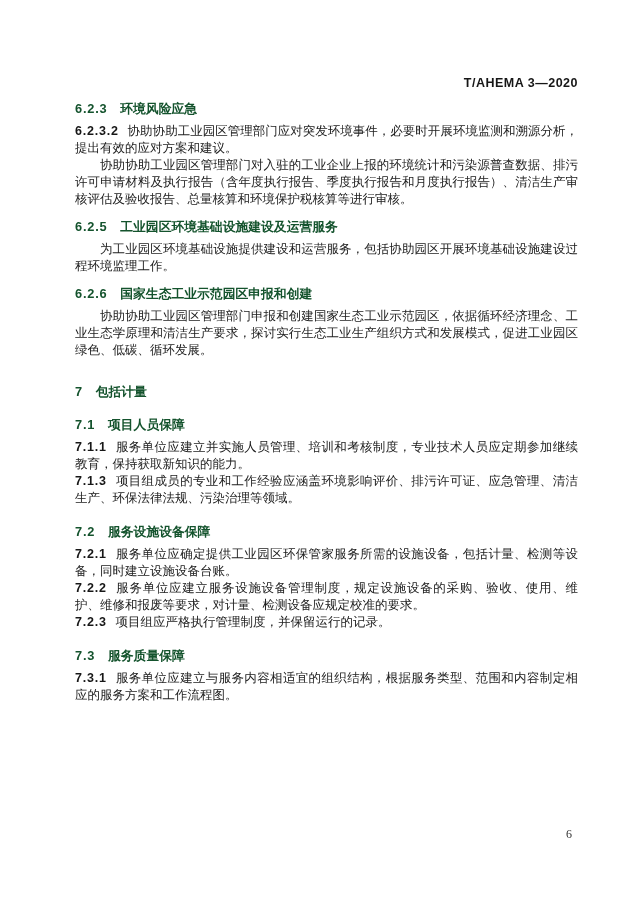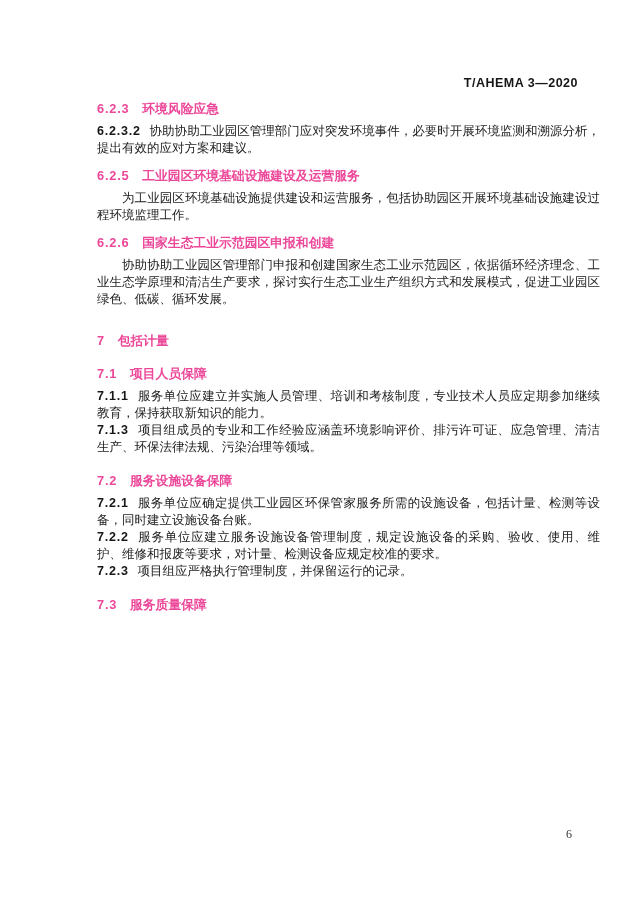--- a/index.html
+++ b/index.html
@@ -8,21 +8,21 @@
     height: 905px;
     position: relative;
     font-family: "Liberation Serif", "DejaVu Serif", serif;
     color: #1f1f1f;
     overflow: hidden;
   }
   .page {
     position: relative;
     width: 640px;
     height: 905px;
-    padding: 76px 62px 0 97px;
+    padding: 76px 62px 0 75px;
     background: #ffffff;
   }
   .doc-header {
     text-align: right;
     font-family: "Liberation Sans", "DejaVu Sans", sans-serif;
     font-weight: 700;
     font-size: 12.5px;
     line-height: 14px;
     letter-spacing: 0.5px;
     color: #161616;
@@ -34,21 +34,21 @@
     line-height: 17px;
     text-align: justify;
     color: #212121;
   }
   p.para { text-indent: 2em; }
   .h1, .h2, .h3 {
     font-family: "Liberation Sans", "DejaVu Sans", sans-serif;
     font-weight: 700;
     font-size: 12.8px;
     line-height: 17px;
-    color: #ec4899;
+    color: #14532d;
   }
   .h3 { margin: 10px 0 6px 0; }
   .h2 { margin: 16px 0 6px 0; }
   .h1 { margin: 24px 0 0 0; }
   .hnum { margin-right: 1em; letter-spacing: 0.8px; }
   .cnum {
     font-family: "Liberation Sans", "DejaVu Sans", sans-serif;
     font-weight: 700;
     margin-right: 0.7em;
     letter-spacing: 0.8px;
@@ -72,20 +72,21 @@
   <div class="doc-header">T/AHEMA 3—2020</div>
 
   <div class="content">
 
     <div class="h3"><span class="hnum">6.2.3</span><span>环境风险应急</span></div>
 
 
     <p class="clause"><span class="cnum">6.2.3.2</span><span>协助协助工业园区管理部门应对突发环境事件，必要时开展环境监测和溯源分析，提出有效的应对方案和建议。</span></p>
 
 
+    <p class="para">协助协助工业园区管理部门对入驻的工业企业上报的环境统计和污染源普查数据、排污许可申请材料及执行报告（含年度执行报告、季度执行报告和月度执行报告）、清洁生产审核评估及验收报告、总量核算和环境保护税核算等进行审核。</p>
 
     <div class="h3"><span class="hnum">6.2.5</span><span>工业园区环境基础设施建设及运营服务</span></div>
 
     <p class="para">为工业园区环境基础设施提供建设和运营服务，包括协助园区开展环境基础设施建设过程环境监理工作。</p>
 
     <div class="h3"><span class="hnum">6.2.6</span><span>国家生态工业示范园区申报和创建</span></div>
 
     <p class="para">协助协助工业园区管理部门申报和创建国家生态工业示范园区，依据循环经济理念、工业生态学原理和清洁生产要求，探讨实行生态工业生产组织方式和发展模式，促进工业园区绿色、低碳、循环发展。</p>
 
     <div class="h1"><span class="hnum">7</span><span>包括计量</span></div>
@@ -101,18 +102,19 @@
     <div class="h2"><span class="hnum">7.2</span><span>服务设施设备保障</span></div>
 
     <p class="clause"><span class="cnum">7.2.1</span><span>服务单位应确定提供工业园区环保管家服务所需的设施设备，包括计量、检测等设备，同时建立设施设备台账。</span></p>
 
     <p class="clause"><span class="cnum">7.2.2</span><span>服务单位应建立服务设施设备管理制度，规定设施设备的采购、验收、使用、维护、维修和报废等要求，对计量、检测设备应规定校准的要求。</span></p>
 
     <p class="clause"><span class="cnum">7.2.3</span><span>项目组应严格执行管理制度，并保留运行的记录。</span></p>
 
     <div class="h2"><span class="hnum">7.3</span><span>服务质量保障</span></div>
 
+    <p class="clause"><span class="cnum">7.3.1</span><span>服务单位应建立与服务内容相适宜的组织结构，根据服务类型、范围和内容制定相应的服务方案和工作流程图。</span></p>
 
   </div>
 
   <div class="page-number">6</div>
 
 </div>
 
 </body></html>

